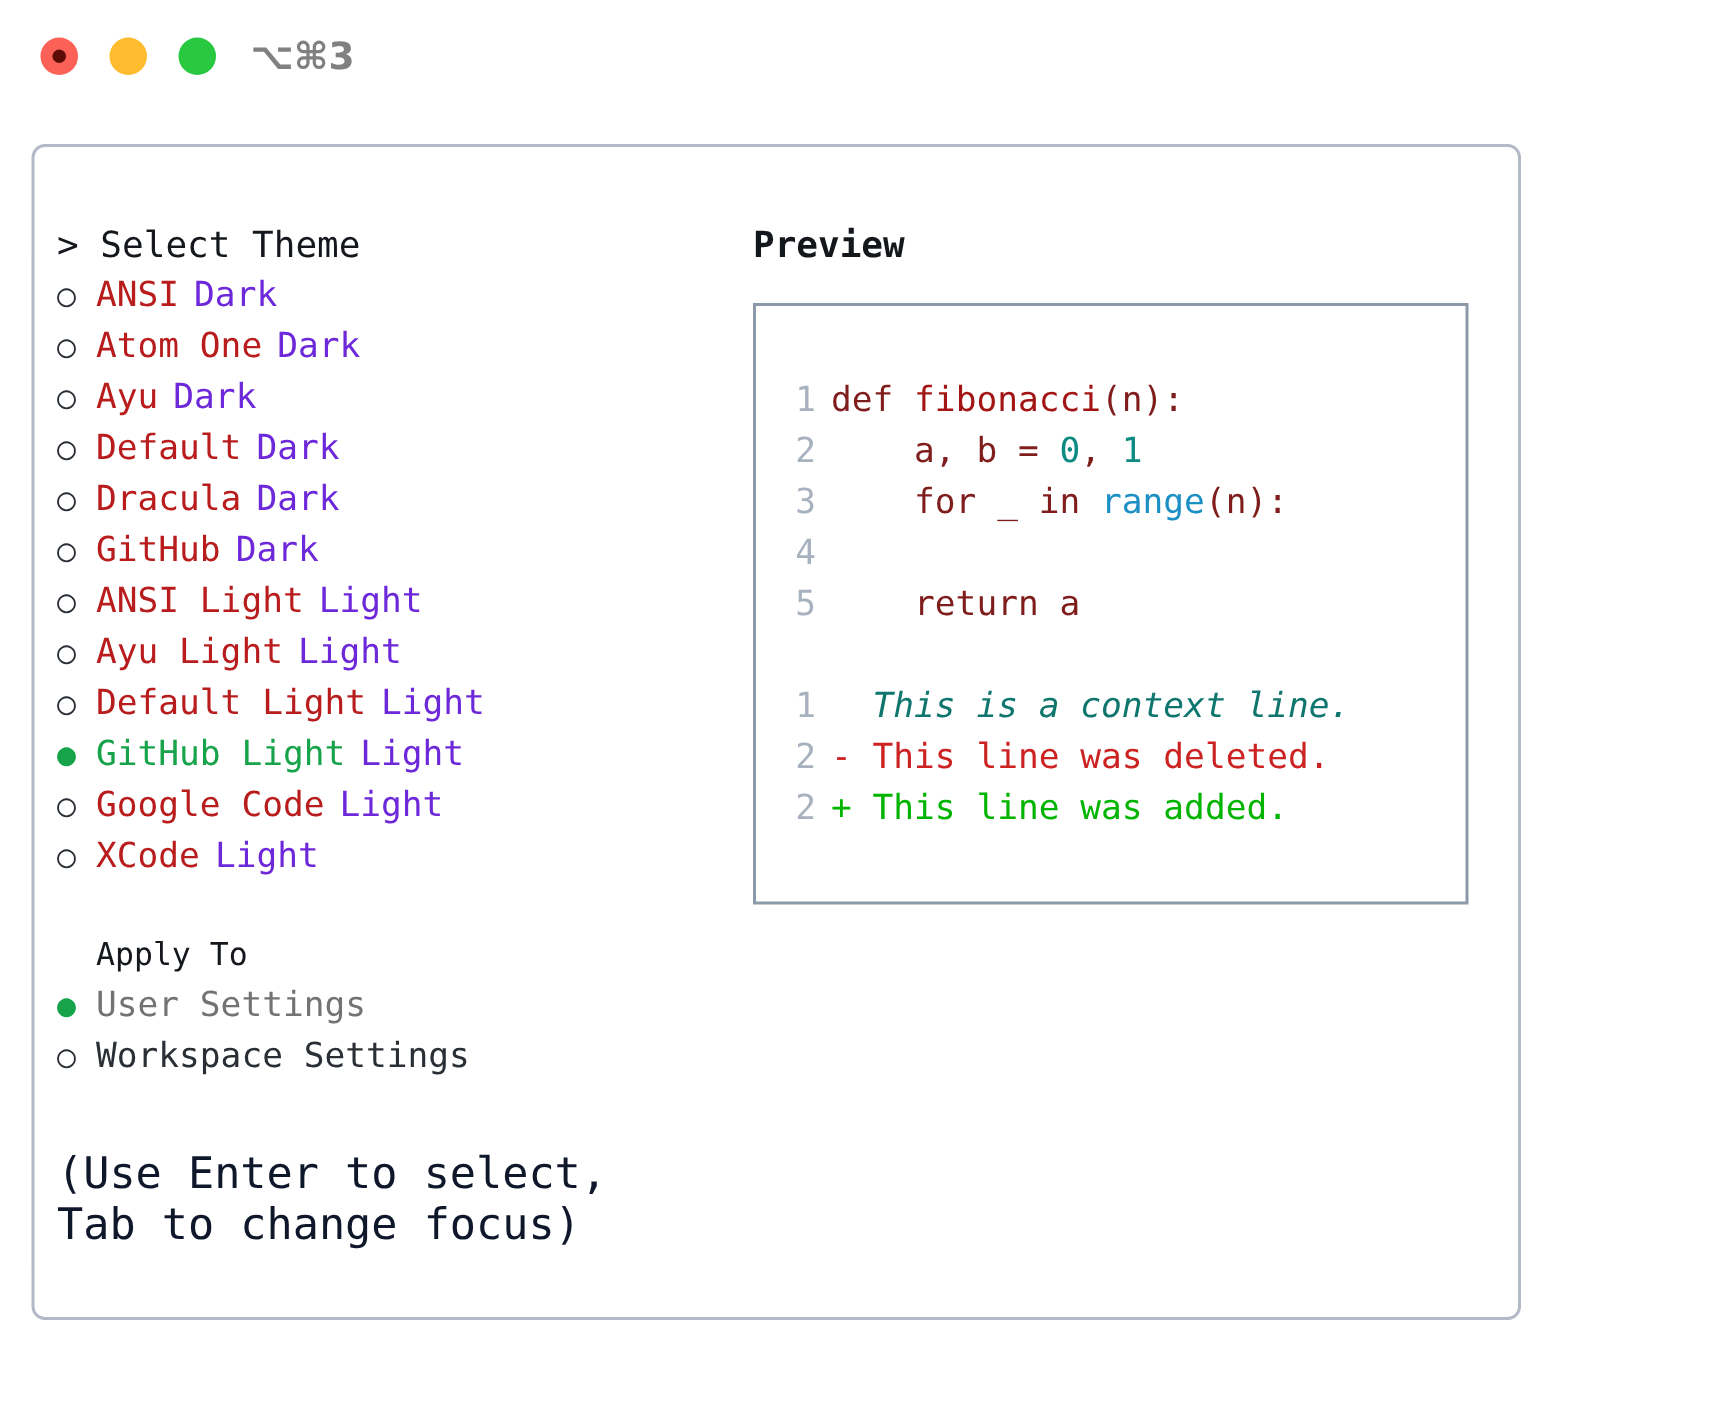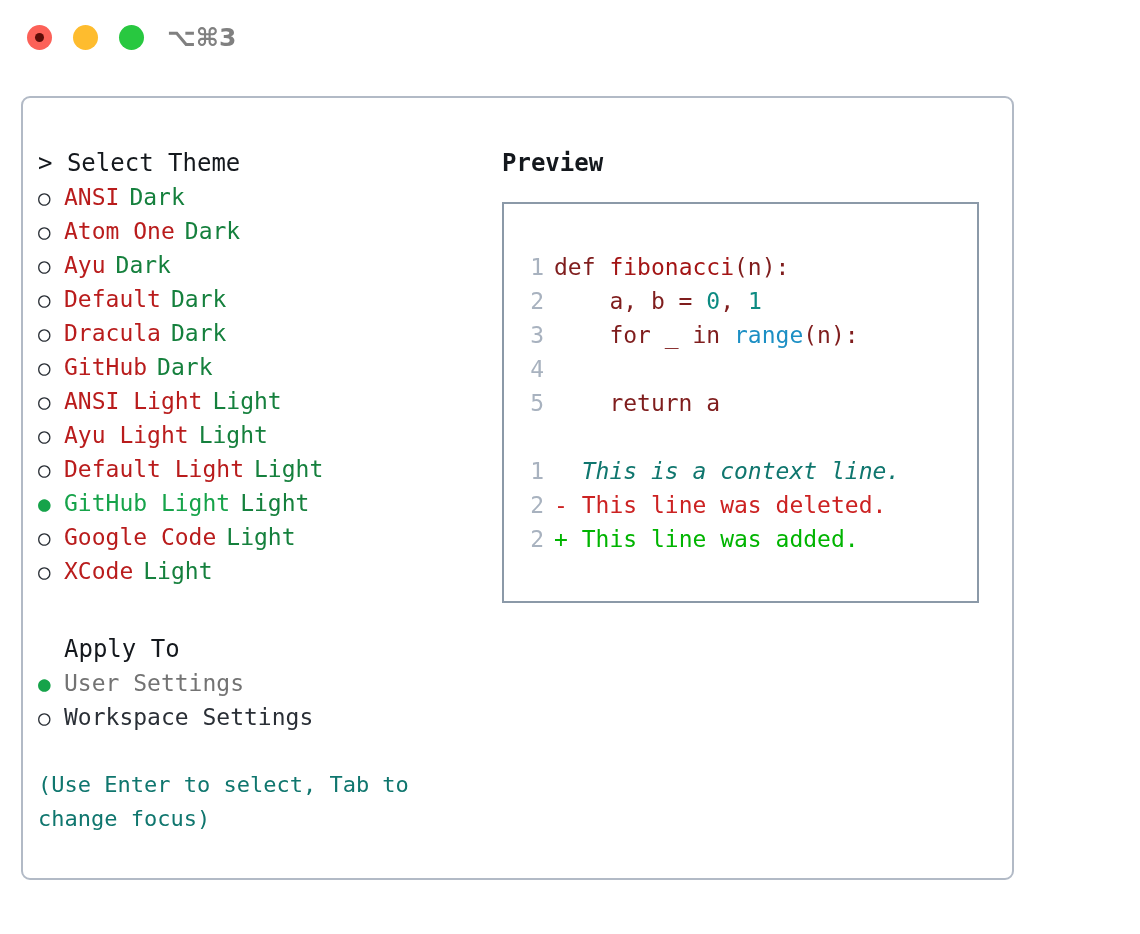--- a/index.html
+++ b/index.html
@@ -116,49 +116,49 @@
     display: inline-block;
     width: 26px;
     flex: none;
     color: #2a2f36;
     font-size: 21px;
   }
   .theme-row.selected .bullet { color: #16a34a; }
   .theme-name { color: #b91c1c; }
   .theme-row.selected .theme-name { color: #16a34a; }
   .theme-tag {
-    color: #15803d;
+    color: #6d28d9;
     margin-left: 10px;
   }
 
   .apply-title {
-    font-size: 24px;
+    font-size: 21px;
     color: #14181d;
     line-height: 34px;
-    margin-top: 44px;
+    margin-top: 31px;
     padding-left: 26px;
     white-space: pre;
   }
   .apply-row {
     display: flex;
     align-items: baseline;
     height: 34px;
     line-height: 34px;
     font-size: 23px;
     white-space: pre;
   }
   .apply-row .label { color: #2a2f36; }
   .apply-row.selected .bullet { color: #16a34a; }
   .apply-row.selected .label  { color: #737373; }
 
   .hint {
-    margin-top: 34px;
-    font-size: 22px;
-    line-height: 34px;
-    color: #0f766e;
+    margin-top: 44px;
+    font-size: 29px;
+    line-height: 34px;
+    color: #0f172a;
     width: 410px;
   }
 
   
   .right-col {
     position: absolute;
     left: 479px;
     top: 48px;
     width: 490px;
   }

